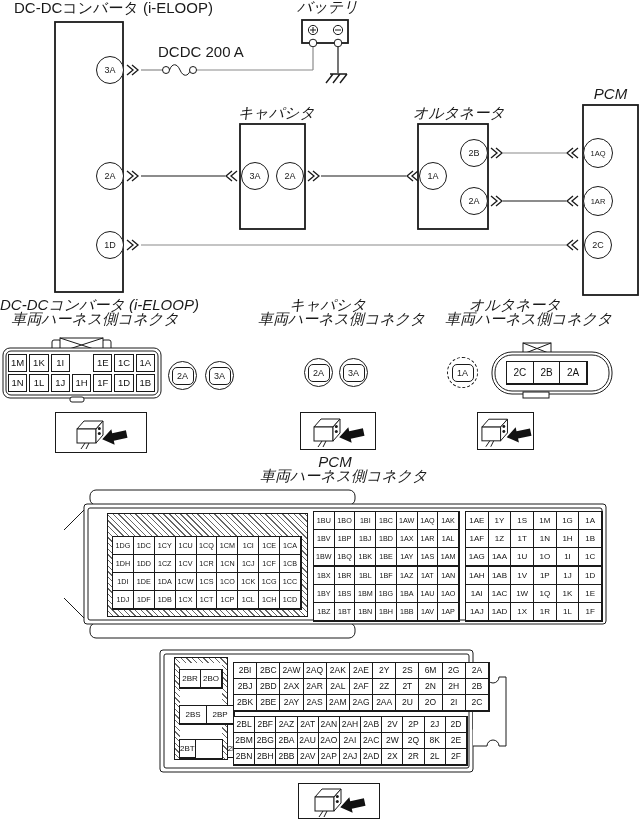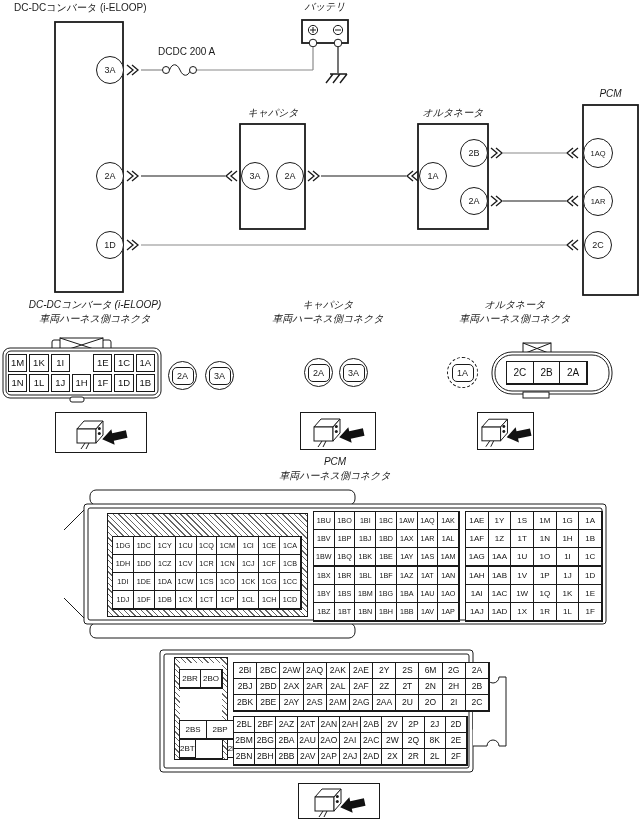--- a/index.html
+++ b/index.html
@@ -1,20 +1,20 @@
 <!DOCTYPE html>
 <html><head>
 <meta charset="utf-8">
 <style>
   html,body{margin:0;padding:0;background:#fff;}
   #stage{
     position:relative;width:641px;height:819px;background:#ffffff;overflow:hidden;
     font-family:"Liberation Sans","DejaVu Sans",sans-serif;color:#1a1a1a;
   }
-  .jp{position:absolute;font-size:10px;line-height:12px;white-space:nowrap;color:#1a1a1a;}
+  .jp{position:absolute;font-size:15px;line-height:12px;white-space:nowrap;color:#1a1a1a;}
   .jp.center{text-align:center;font-style:italic;}
   
   .pin{position:absolute;width:28px;height:28px;border:1.4px solid #1a1a1a;border-radius:50%;
        background:#fff;display:flex;align-items:center;justify-content:center;
        font-size:9px;box-sizing:border-box;z-index:3;}
   .pin.t3{font-size:7.5px;width:30px;height:30px;}
   
   .badge{position:absolute;width:29px;height:29px;border:1.4px solid #1a1a1a;border-radius:50%;
          background:#fff;display:flex;align-items:center;justify-content:center;box-sizing:border-box;z-index:3;}
   .badge.dashed{border-style:dashed;width:31px;height:31px;}
@@ -359,21 +359,21 @@
       <div class="cell">1L</div>
       <div class="cell">1F</div>
     </div>
 
   <div class="hatch" style="left:174px;top:657px;width:54px;height:103px;"></div>
   <div class="whitepane" style="left:180px;top:663px;width:42px;height:91px;"></div>
   <div class="pingrid g2" style="left: 179px; top: 669px; width: 44px; grid-auto-rows: 18px; font-size: 8px; grid-template-columns: repeat(2, 1fr);">
       <div class="cell">2BR</div>
       <div class="cell">2BO</div>
     </div>
-  <div class="pingrid g2" style="left: 179px; top: 720px; width: 56px; grid-auto-rows: 18px; font-size: 8px; grid-template-columns: repeat(2, 1fr);">
+  <div class="pingrid g2" style="left: 179px; top: 705px; width: 56px; grid-auto-rows: 18px; font-size: 8px; grid-template-columns: repeat(2, 1fr);">
       <div class="cell">2BS</div>
       <div class="cell">2BP</div>
     </div>
   <div class="pingrid g2" style="left: 179px; top: 739px; width: 44px; grid-auto-rows: 18px; font-size: 8px; grid-template-columns: repeat(2, 1fr); gap: 32px;">
       <div class="cell">2BT</div>
       <div class="cell">2BQ</div>
     </div>
   <div class="pingrid g2" style="left: 233px; top: 662px; width: 257px; grid-auto-rows: 16px; grid-template-columns: repeat(11, 1fr);">
       <div class="cell">2BI</div>
       <div class="cell">2BC</div>

